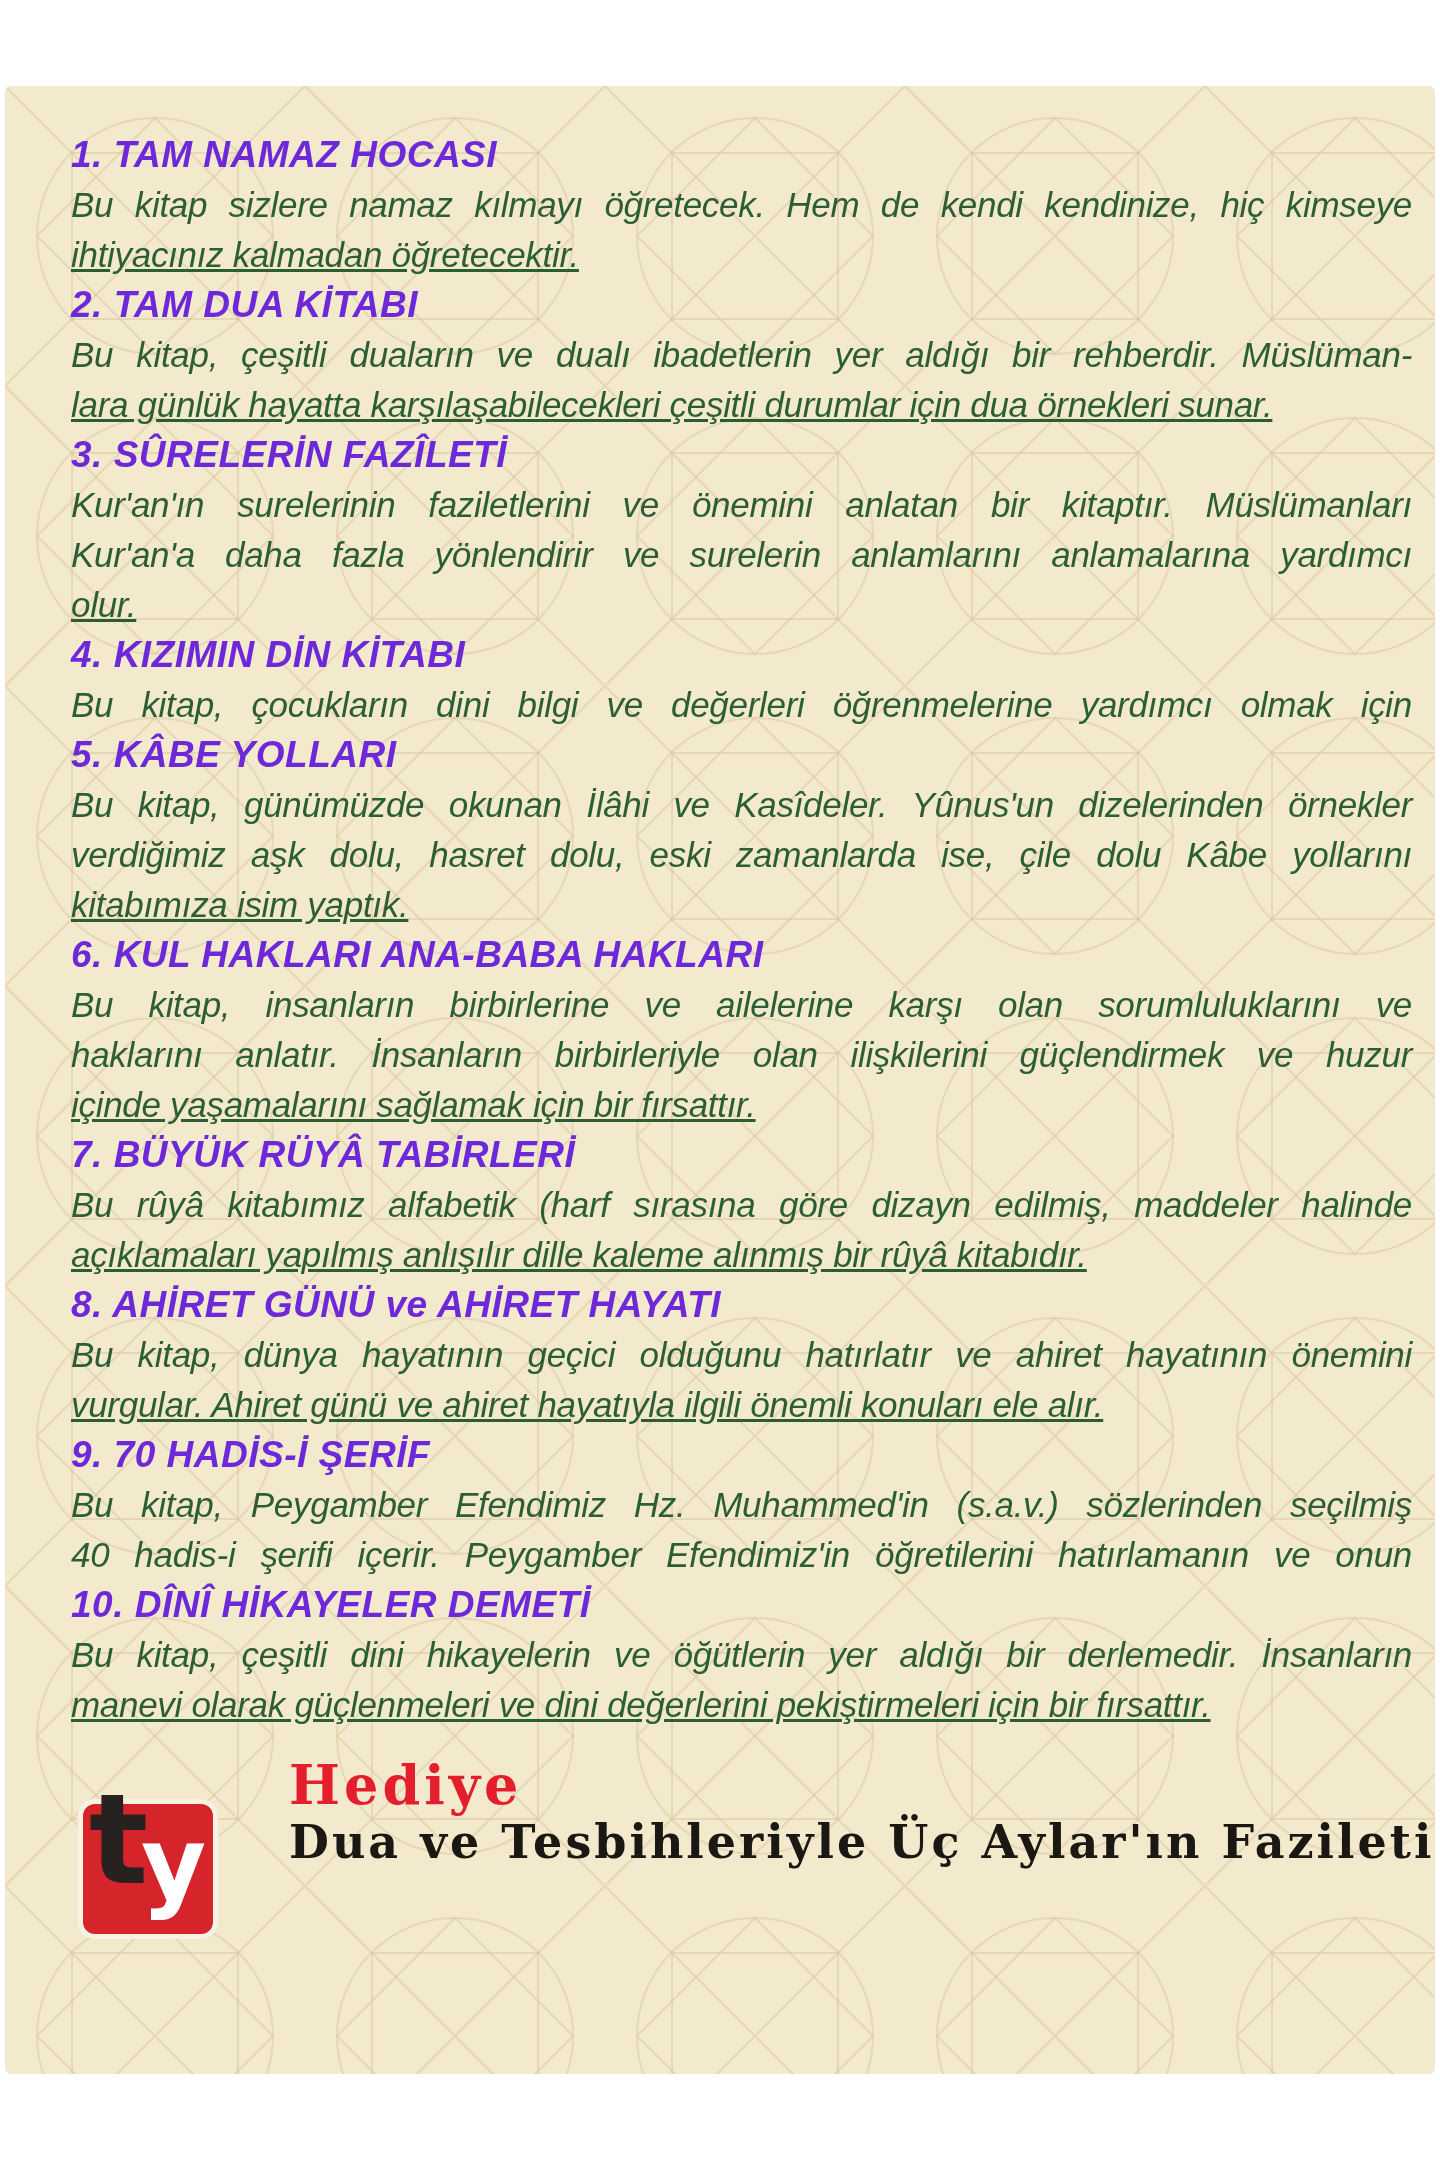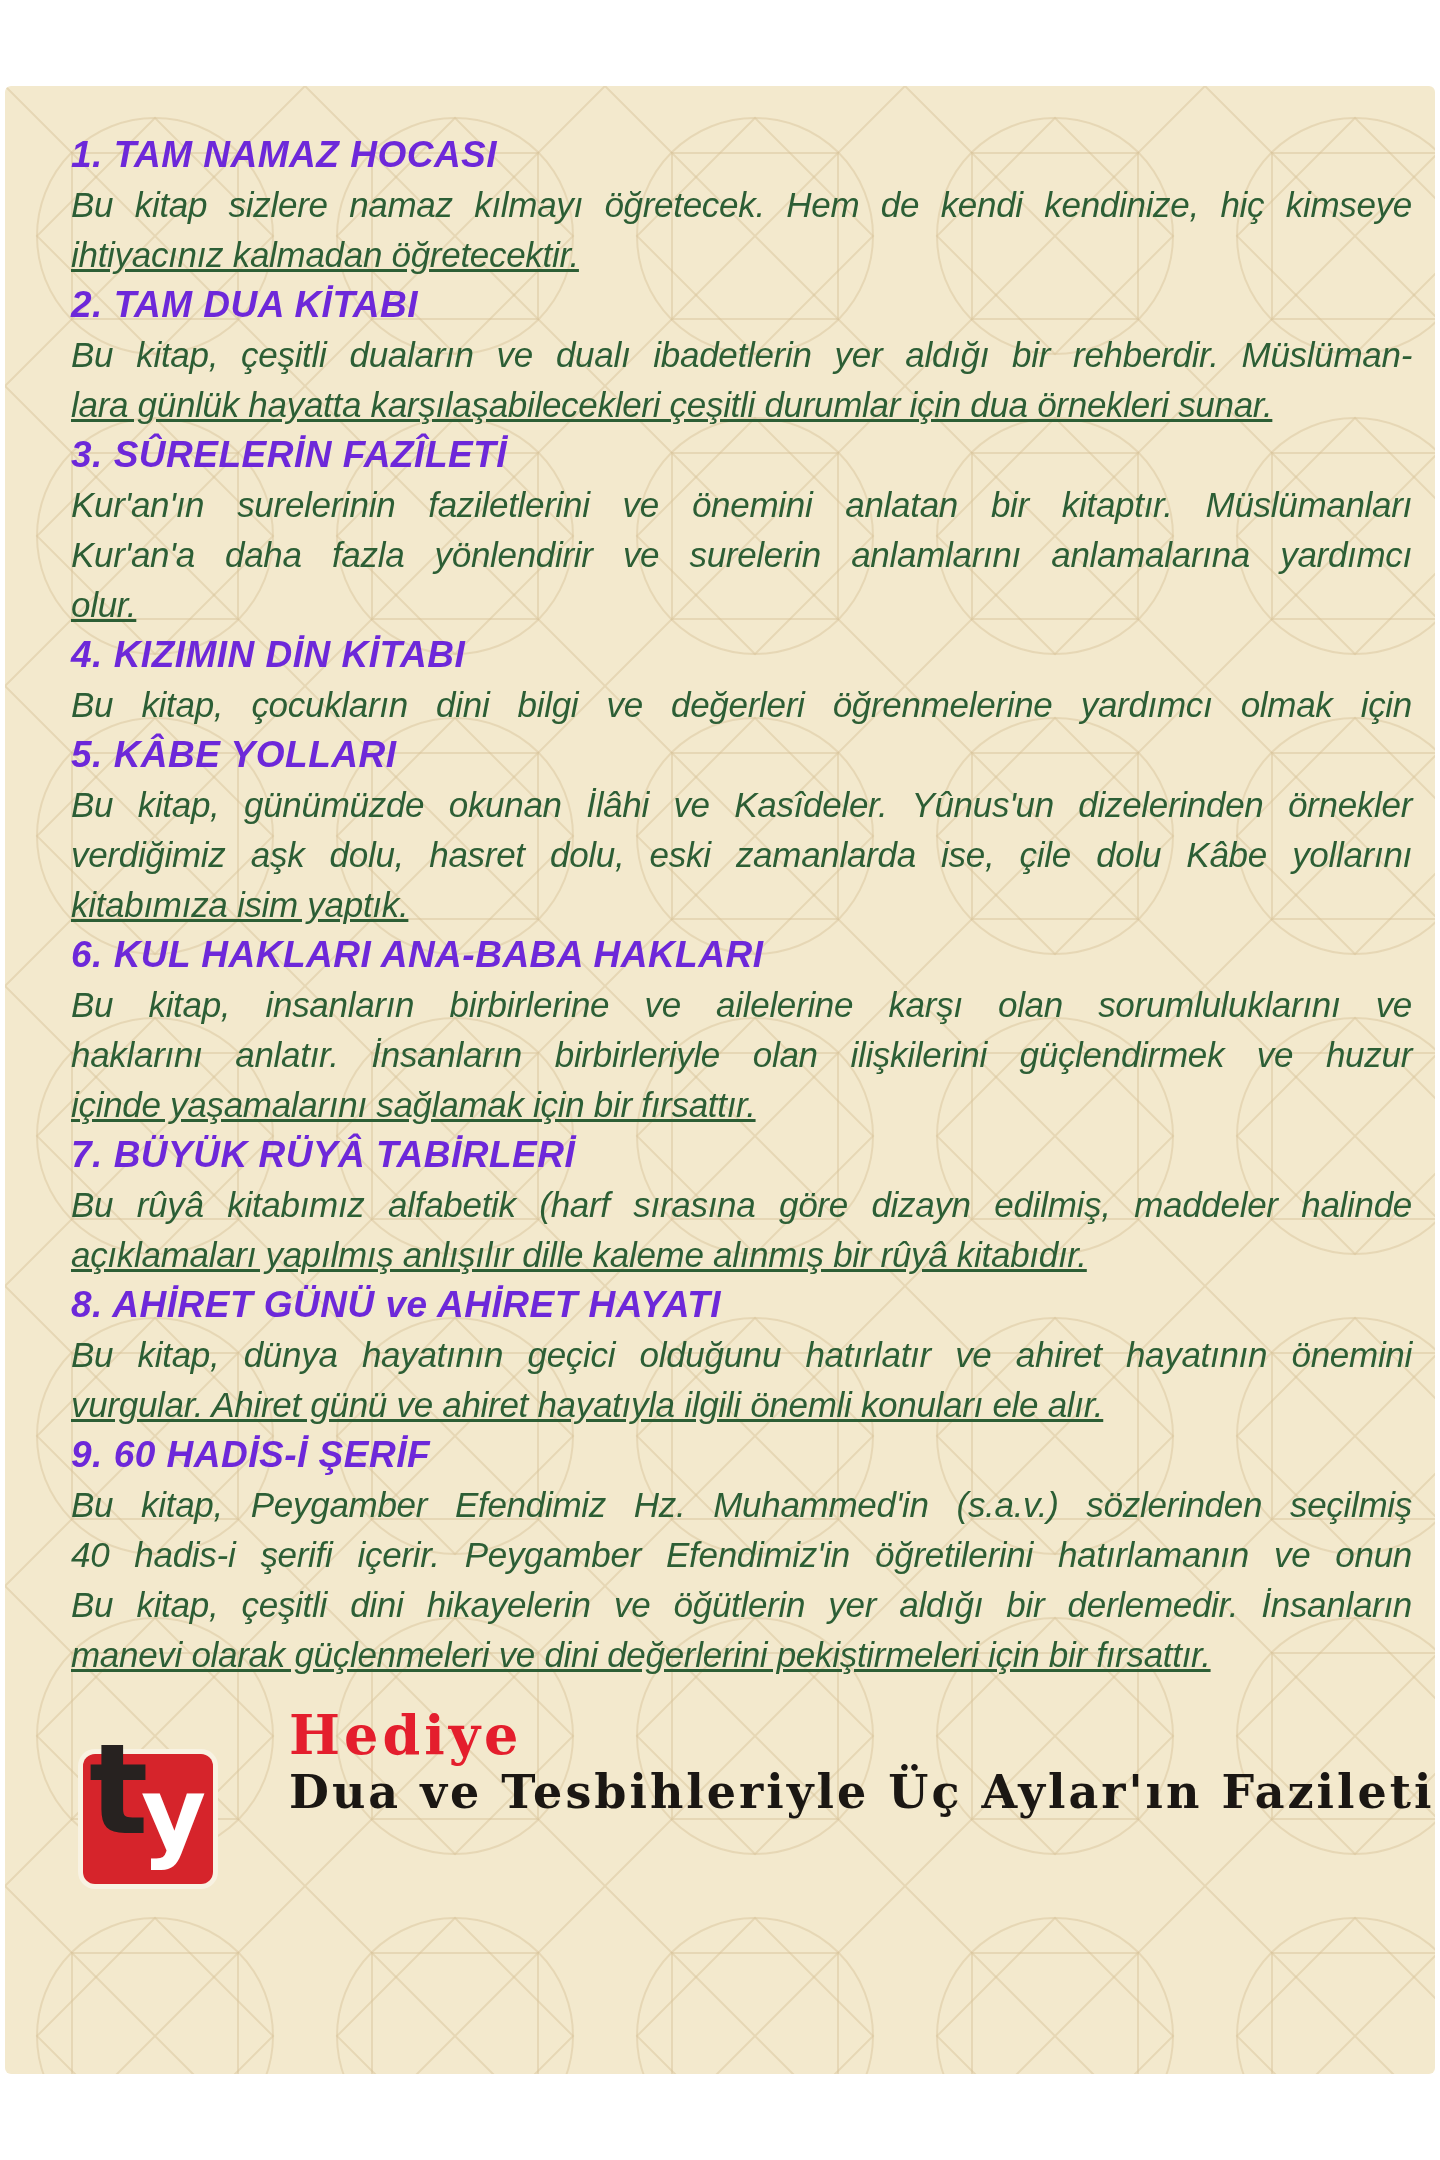--- a/index.html
+++ b/index.html
@@ -138,26 +138,27 @@
         <p class="bline final">açıklamaları yapılmış anlışılır dille kaleme alınmış bir rûyâ kitabıdır.</p>
       </section>
 
       <section>
         <h2 class="btitle">8. AHİRET GÜNÜ ve AHİRET HAYATI</h2>
         <p class="bline">Bu kitap, dünya hayatının geçici olduğunu hatırlatır ve ahiret hayatının önemini</p>
         <p class="bline final">vurgular. Ahiret günü ve ahiret hayatıyla ilgili önemli konuları ele alır.</p>
       </section>
 
       <section>
-        <h2 class="btitle">9. 60 HADİS-İ ŞERİF</h2>
+        <h2 class="btitle">9. 70 HADİS-İ ŞERİF</h2>
         <p class="bline">Bu kitap, Peygamber Efendimiz Hz. Muhammed'in (s.a.v.) sözlerinden seçilmiş</p>
         <p class="bline">40 hadis-i şerifi içerir. Peygamber Efendimiz'in öğretilerini hatırlamanın ve onun</p>
       </section>
 
       <section>
+        <h2 class="btitle">10. DÎNÎ HİKAYELER DEMETİ</h2>
         <p class="bline">Bu kitap, çeşitli dini hikayelerin ve öğütlerin yer aldığı bir derlemedir. İnsanların</p>
         <p class="bline final">manevi olarak güçlenmeleri ve dini değerlerini pekiştirmeleri için bir fırsattır.</p>
       </section>
 
       <div class="footer">
         <div class="logo">
           <span class="logo-t">t</span>
           <span class="logo-y">y</span>
         </div>
         <div class="footer-text">

